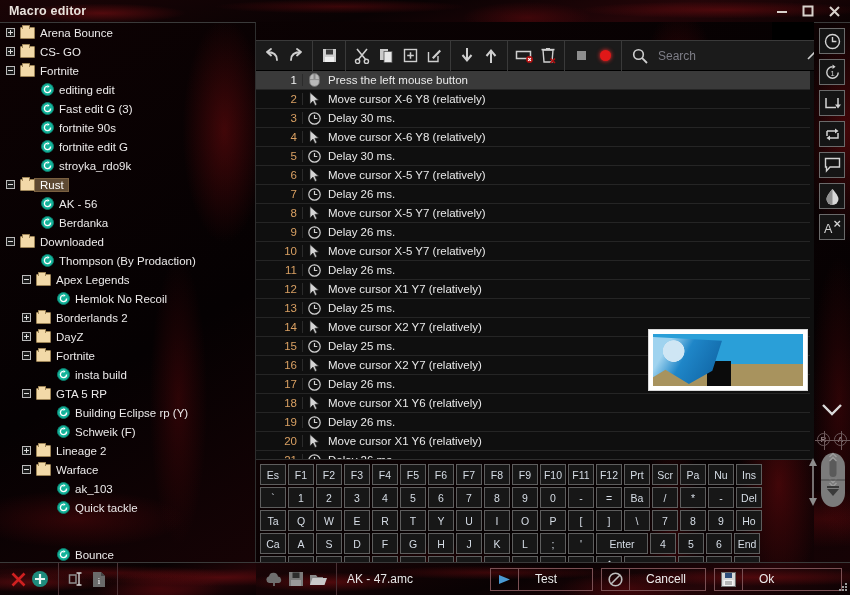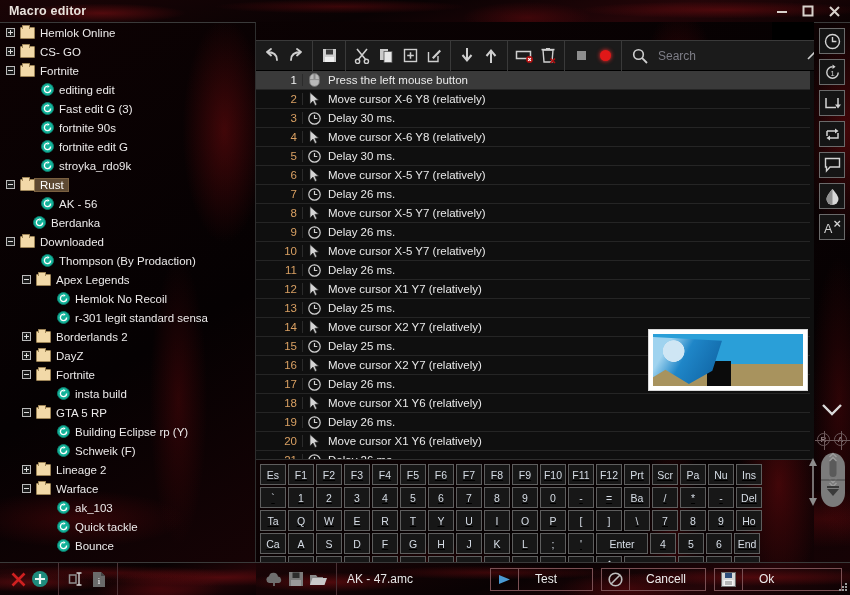--- a/index.html
+++ b/index.html
@@ -143,21 +143,21 @@
               radial-gradient(circle at 30% 30%, #cfe6f4 0 18%, rgba(0,0,0,0) 19%),
               linear-gradient(120deg,#9fd3ef 0 20%, #1f86c8 45%, #0d5f9e 100%);
             clip-path:polygon(0 0,100% 8%,86% 72%,52% 100%,18% 70%,0 86%); }
   .pv-dark{ position:absolute; left:36%; top:52%; width:16%; height:48%; background:#0b0b0b;}
 
   
   #keyboard{
     position:absolute; left:0; top:418px; width:594px; height:122px;
     border-top:1px solid #2f2f2f; padding:4px 3px 3px 4px;
   }
-  .krow{ display:flex; gap:2px; margin-bottom:2px; height:21px;text-decoration:underline; }
+  .krow{ display:flex; gap:2px; margin-bottom:2px; height:21px; }
   .key{
     background:#171717; border:1px solid #5e5e5e; color:#d6dde6;
     font-size:10.5px; display:flex; align-items:center; justify-content:center;
     height:21px; flex:0 0 auto; width:31px;
   } .key.w26{ width:26px; } .key.w52{ width:52px; } .key.w96{ width:96px; }
   .key svg{ display:block; }
 
   
   #rail{
     position:absolute; left:814px; top:22px; width:36px; height:540px;
@@ -230,21 +230,21 @@
           </svg>
       </div>
     </div>
   </div>
 
   <div id="tree" class="tex-deep">
       <div class="trow" style="padding-left: 6px;">
         <span class="exp plus"></span>
         <span style="width: 5px; flex: 0 0 auto;"></span>
         <span class="folder"></span>
-        <span class="tlabel">Hemlok Online</span>
+        <span class="tlabel">Arena Bounce</span>
       </div>
       <div class="trow" style="padding-left: 6px;">
         <span class="exp plus"></span>
         <span style="width: 5px; flex: 0 0 auto;"></span>
         <span class="folder"></span>
         <span class="tlabel">CS- GO</span>
       </div>
       <div class="trow" style="padding-left: 6px;">
         <span class="exp"></span>
         <span style="width: 5px; flex: 0 0 auto;"></span>
@@ -310,21 +310,21 @@
       <div class="trow" style="padding-left: 22px;">
         <span class="exp-spacer" style="width: 19px;"></span>
         <span class="macro-ico">
           <svg width="9" height="9" viewBox="0 0 9 9">
             <path d="M7.6 4.5 A3.1 3.1 0 1 1 4.5 1.4" fill="none" stroke="#ffffff" stroke-width="1.3"></path>
             <path d="M4.5 0 L4.5 3 L6.6 1.5 Z" fill="#ffffff"></path>
           </svg>
         </span>
         <span class="tlabel">AK - 56</span>
       </div>
-      <div class="trow" style="padding-left: 14px;">
+      <div class="trow" style="padding-left: 22px;">
         <span class="exp-spacer" style="width: 19px;"></span>
         <span class="macro-ico">
           <svg width="9" height="9" viewBox="0 0 9 9">
             <path d="M7.6 4.5 A3.1 3.1 0 1 1 4.5 1.4" fill="none" stroke="#ffffff" stroke-width="1.3"></path>
             <path d="M4.5 0 L4.5 3 L6.6 1.5 Z" fill="#ffffff"></path>
           </svg>
         </span>
         <span class="tlabel">Berdanka</span>
       </div>
       <div class="trow" style="padding-left: 6px;">
@@ -352,30 +352,20 @@
       <div class="trow" style="padding-left: 38px;">
         <span class="exp-spacer" style="width: 19px;"></span>
         <span class="macro-ico">
           <svg width="9" height="9" viewBox="0 0 9 9">
             <path d="M7.6 4.5 A3.1 3.1 0 1 1 4.5 1.4" fill="none" stroke="#ffffff" stroke-width="1.3"></path>
             <path d="M4.5 0 L4.5 3 L6.6 1.5 Z" fill="#ffffff"></path>
           </svg>
         </span>
         <span class="tlabel">Hemlok No Recoil</span>
       </div>
-      <div class="trow" style="padding-left: 38px;">
-        <span class="exp-spacer" style="width: 19px;"></span>
-        <span class="macro-ico">
-          <svg width="9" height="9" viewBox="0 0 9 9">
-            <path d="M7.6 4.5 A3.1 3.1 0 1 1 4.5 1.4" fill="none" stroke="#ffffff" stroke-width="1.3"></path>
-            <path d="M4.5 0 L4.5 3 L6.6 1.5 Z" fill="#ffffff"></path>
-          </svg>
-        </span>
-        <span class="tlabel">r-301 legit standard sensa</span>
-      </div>
       <div class="trow" style="padding-left: 22px;">
         <span class="exp plus"></span>
         <span style="width: 5px; flex: 0 0 auto;"></span>
         <span class="folder"></span>
         <span class="tlabel">Borderlands 2</span>
       </div>
       <div class="trow" style="padding-left: 22px;">
         <span class="exp plus"></span>
         <span style="width: 5px; flex: 0 0 auto;"></span>
         <span class="folder"></span>
@@ -448,21 +438,21 @@
       <div class="trow" style="padding-left: 38px;">
         <span class="exp-spacer" style="width: 19px;"></span>
         <span class="macro-ico">
           <svg width="9" height="9" viewBox="0 0 9 9">
             <path d="M7.6 4.5 A3.1 3.1 0 1 1 4.5 1.4" fill="none" stroke="#ffffff" stroke-width="1.3"></path>
             <path d="M4.5 0 L4.5 3 L6.6 1.5 Z" fill="#ffffff"></path>
           </svg>
         </span>
         <span class="tlabel">Quick tackle</span>
       </div>
-      <div class="trow" style="padding-left: 38px;">
+      <div class="trow" style="padding-left: 38px; margin-top: 28px;">
         <span class="exp-spacer" style="width: 19px;"></span>
         <span class="macro-ico">
           <svg width="9" height="9" viewBox="0 0 9 9">
             <path d="M7.6 4.5 A3.1 3.1 0 1 1 4.5 1.4" fill="none" stroke="#ffffff" stroke-width="1.3"></path>
             <path d="M4.5 0 L4.5 3 L6.6 1.5 Z" fill="#ffffff"></path>
           </svg>
         </span>
         <span class="tlabel">Bounce</span>
       </div>
     </div>

